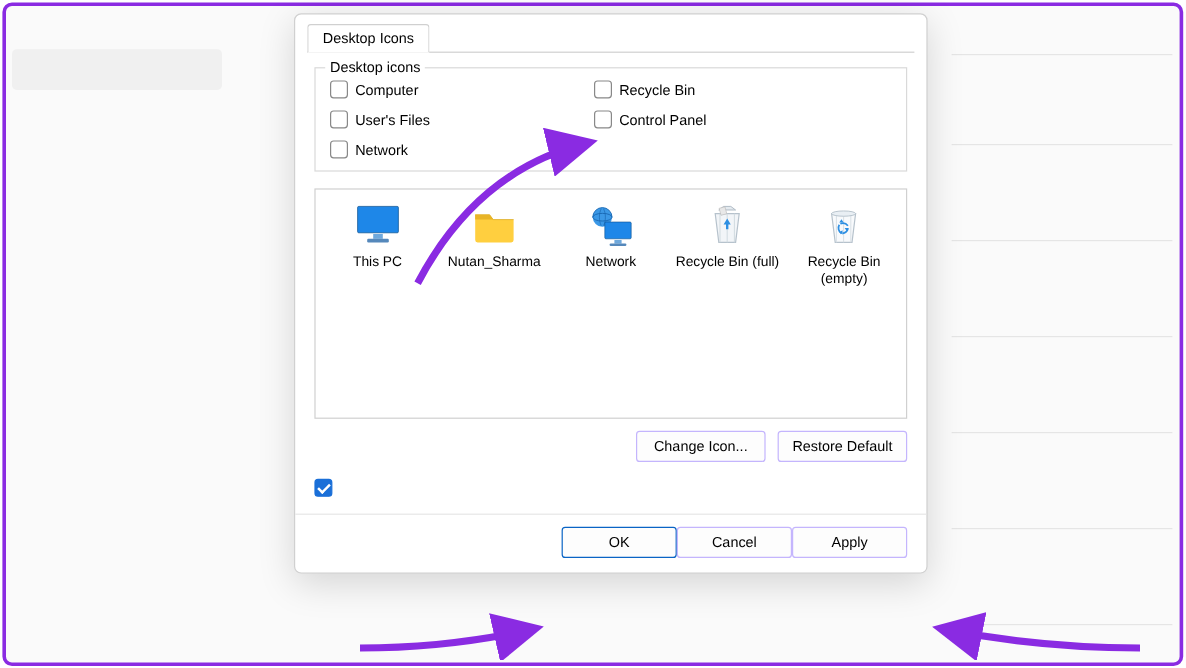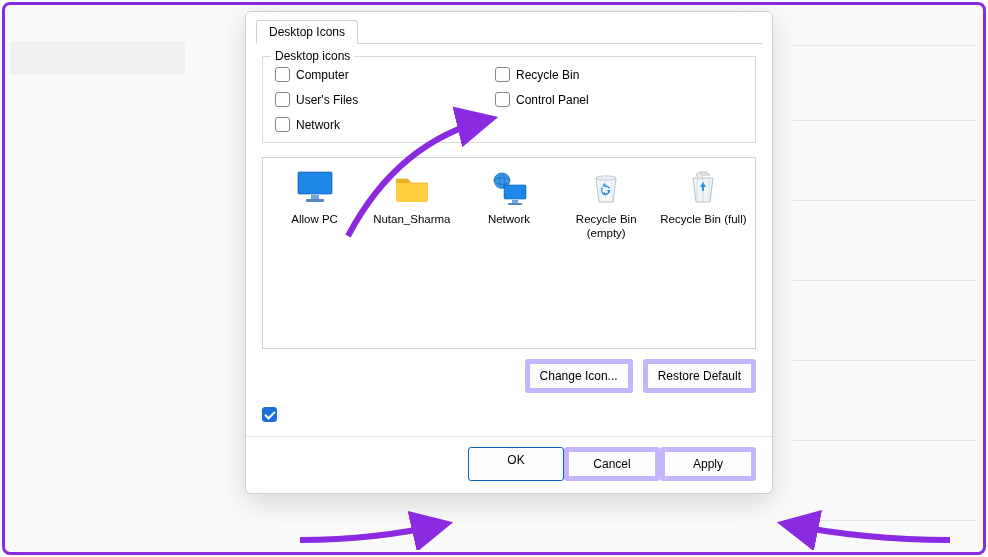--- a/index.html
+++ b/index.html
@@ -172,21 +172,21 @@
     margin-top: 10px;
     display: flex;
     justify-content: flex-end;
     gap: 10px;
   }
   .win-btn {
     min-width: 108px;
     padding: 5px 10px;
     font-size: 12px;
     background: #fdfdfd;
-    border: 5px solid #c4b5fd;
+    border: 1px solid #c4b5fd;
     border-radius: 3px;
     text-align: center;
     cursor: pointer;
   }
   .win-btn.primary {
     border: 1px solid #0a64c5;
   }
 
   .allow-row {
     margin-top: 14px;
@@ -260,21 +260,21 @@
       <div class="preview-box">
         <div class="icon-item">
           <span class="ic">
             <svg viewBox="0 0 40 36">
               <rect x="3" y="2" width="34" height="22" rx="1" fill="#1e87e8"></rect>
               <rect x="3" y="2" width="34" height="22" rx="1" fill="none" stroke="#0a4f8e" stroke-width="0.6"></rect>
               <rect x="16" y="25" width="8" height="4" fill="#6ea8dc"></rect>
               <rect x="11" y="29" width="18" height="3" rx="1" fill="#5588bb"></rect>
             </svg>
           </span>
-          <span>Allow PC</span>
+          <span>This PC</span>
         </div>
         <div class="icon-item">
           <span class="ic">
             <svg viewBox="0 0 40 36">
               <path d="M4 9 h12 l3 4 h17 v17 a2 2 0 0 1 -2 2 H6 a2 2 0 0 1 -2 -2 Z" fill="#ffcf3f"></path>
               <path d="M4 9 h12 l3 4 h17" fill="none" stroke="#d6a516" stroke-width="0.6"></path>
               <path d="M4 9 h12 l3 4 H4 Z" fill="#e8b427"></path>
             </svg>
           </span>
           <span>Nutan_Sharma</span>
@@ -289,42 +289,42 @@
               <rect x="15" y="15" width="22" height="14" rx="1" fill="#1e87e8" stroke="#0a4f8e" stroke-width="0.5"></rect>
               <rect x="23" y="30" width="6" height="3" fill="#6ea8dc"></rect>
               <rect x="19" y="33" width="14" height="2" rx="1" fill="#5588bb"></rect>
             </svg>
           </span>
           <span>Network</span>
         </div>
         <div class="icon-item">
           <span class="ic">
             <svg viewBox="0 0 40 36">
+              <path d="M10 8 h20 l-3 24 h-14 Z" fill="#f2f5f8" stroke="#b6c2cc" stroke-width="1"></path>
+              <path d="M14 8 v24 M20 8 v24 M26 8 v24" stroke="#cfd8df" stroke-width="0.8"></path>
+              <path d="M13 5 l4 -3 h6 l4 3 Z" fill="#e4eaef" stroke="#aeb9c3" stroke-width="0.8"></path>
+              <path d="M20 12 l-3 5 h2 v4 h2 v-4 h2 Z" fill="#2d8fe2"></path>
+              <rect x="14" y="3" width="5" height="6" fill="#e8e8e8" stroke="#bbb" stroke-width="0.5" transform="rotate(-15 16 6)"></rect>
+            </svg>
+          </span>
+          <span>Recycle Bin (full)</span>
+        </div>
+        <div class="icon-item">
+          <span class="ic">
+            <svg viewBox="0 0 40 36">
               <path d="M10 8 h20 l-3 24 h-14 Z" fill="#f8fafc" stroke="#b6c2cc" stroke-width="1"></path>
               <path d="M14 8 v24 M20 8 v24 M26 8 v24" stroke="#d6dee4" stroke-width="0.8"></path>
               <ellipse cx="20" cy="8" rx="10" ry="2.2" fill="#e9eff4" stroke="#b6c2cc" stroke-width="0.8"></ellipse>
               <g transform="translate(20 20) scale(0.9)">
                 <path d="M-4 -5 l2 -3 l2 3 Z M5 0 l-2 3 l-2 -3 Z M-1 6 l-3 -2 l3 -2 Z" fill="#2d8fe2"></path>
                 <path d="M-3 -4 A6 6 0 0 1 4 -2 M4 1 A6 6 0 0 1 -1 5 M-2 5 A6 6 0 0 1 -4 -3" stroke="#2d8fe2" stroke-width="1.6" fill="none"></path>
               </g>
             </svg>
           </span>
           <span>Recycle Bin (empty)</span>
-        </div>
-        <div class="icon-item">
-          <span class="ic">
-            <svg viewBox="0 0 40 36">
-              <path d="M10 8 h20 l-3 24 h-14 Z" fill="#f2f5f8" stroke="#b6c2cc" stroke-width="1"></path>
-              <path d="M14 8 v24 M20 8 v24 M26 8 v24" stroke="#cfd8df" stroke-width="0.8"></path>
-              <path d="M13 5 l4 -3 h6 l4 3 Z" fill="#e4eaef" stroke="#aeb9c3" stroke-width="0.8"></path>
-              <path d="M20 12 l-3 5 h2 v4 h2 v-4 h2 Z" fill="#2d8fe2"></path>
-              <rect x="14" y="3" width="5" height="6" fill="#e8e8e8" stroke="#bbb" stroke-width="0.5" transform="rotate(-15 16 6)"></rect>
-            </svg>
-          </span>
-          <span>Recycle Bin (full)</span>
         </div>
       </div>
 
       <div class="btn-row">
         <div class="win-btn">Change Icon...</div>
         <div class="win-btn">Restore Default</div>
       </div>
 
       <div class="allow-row">
         <label class="chk checked">

